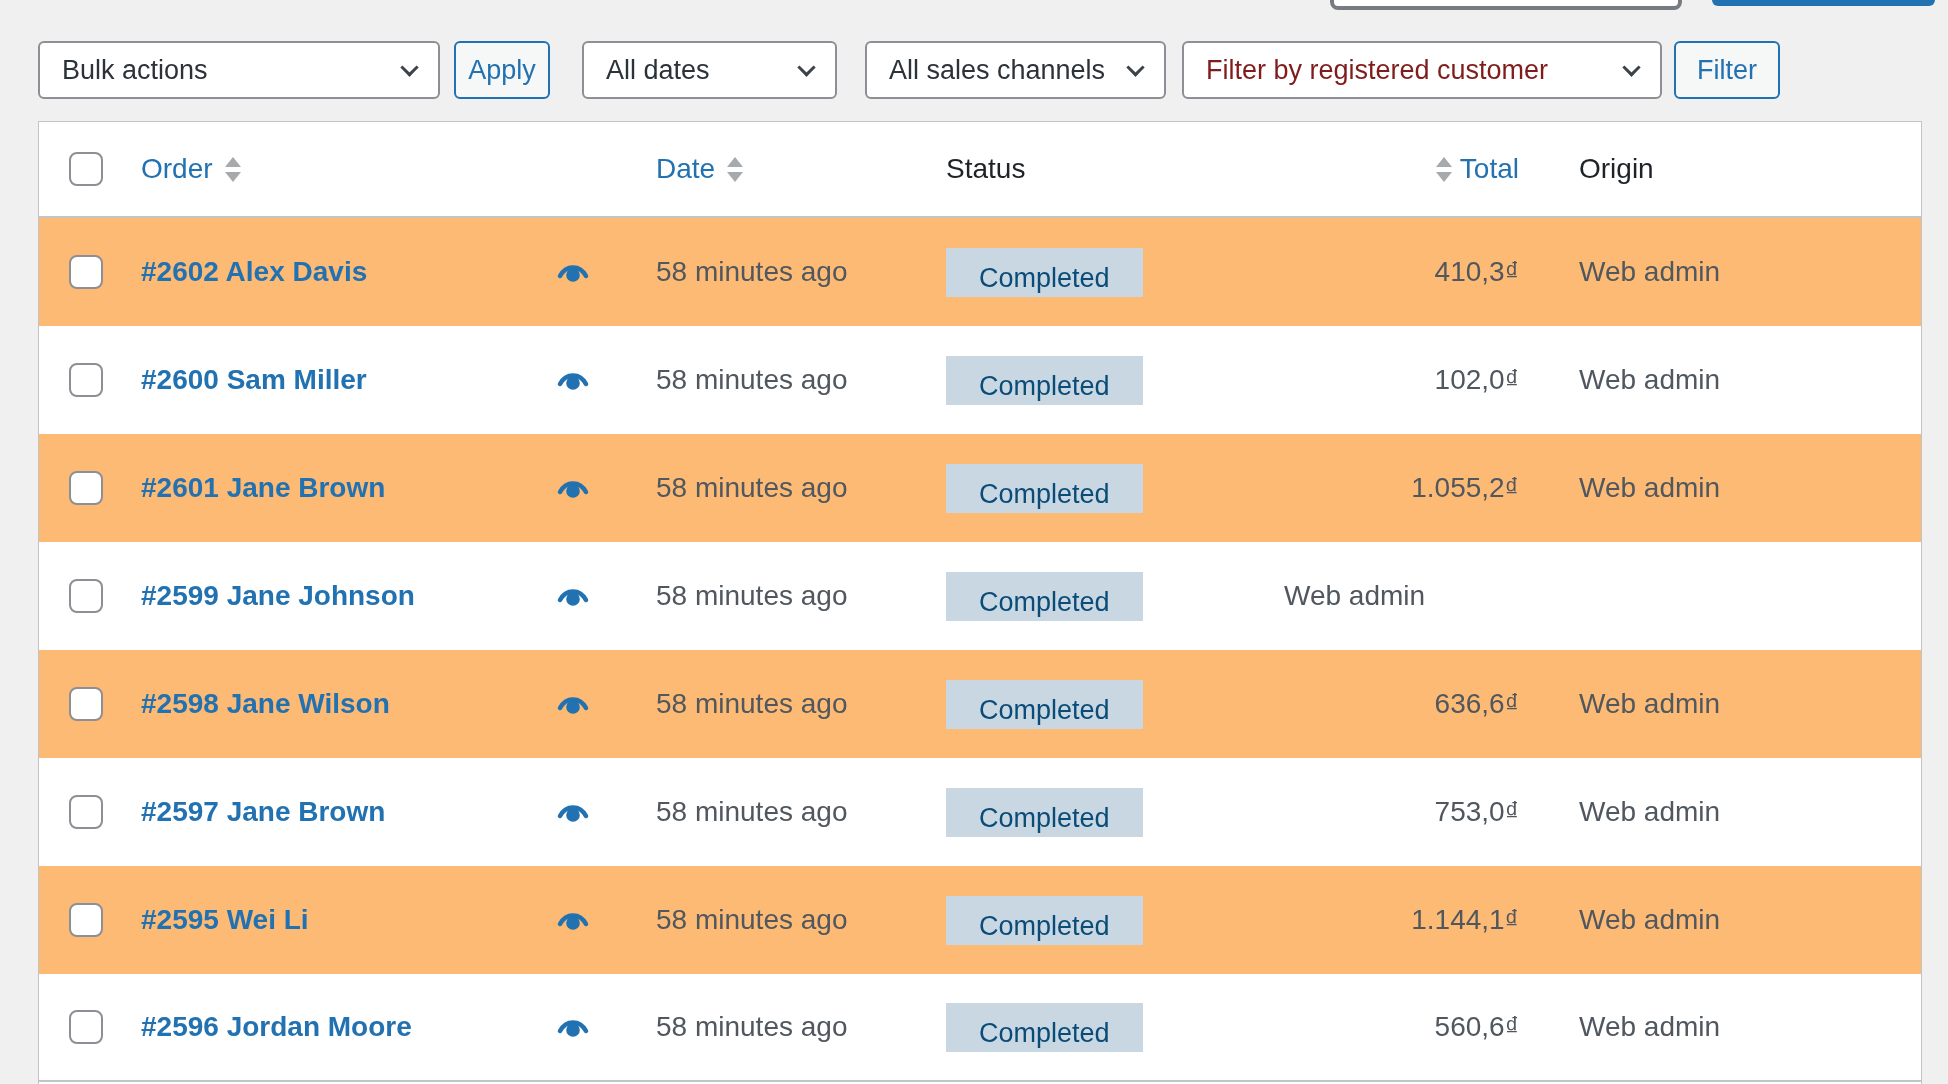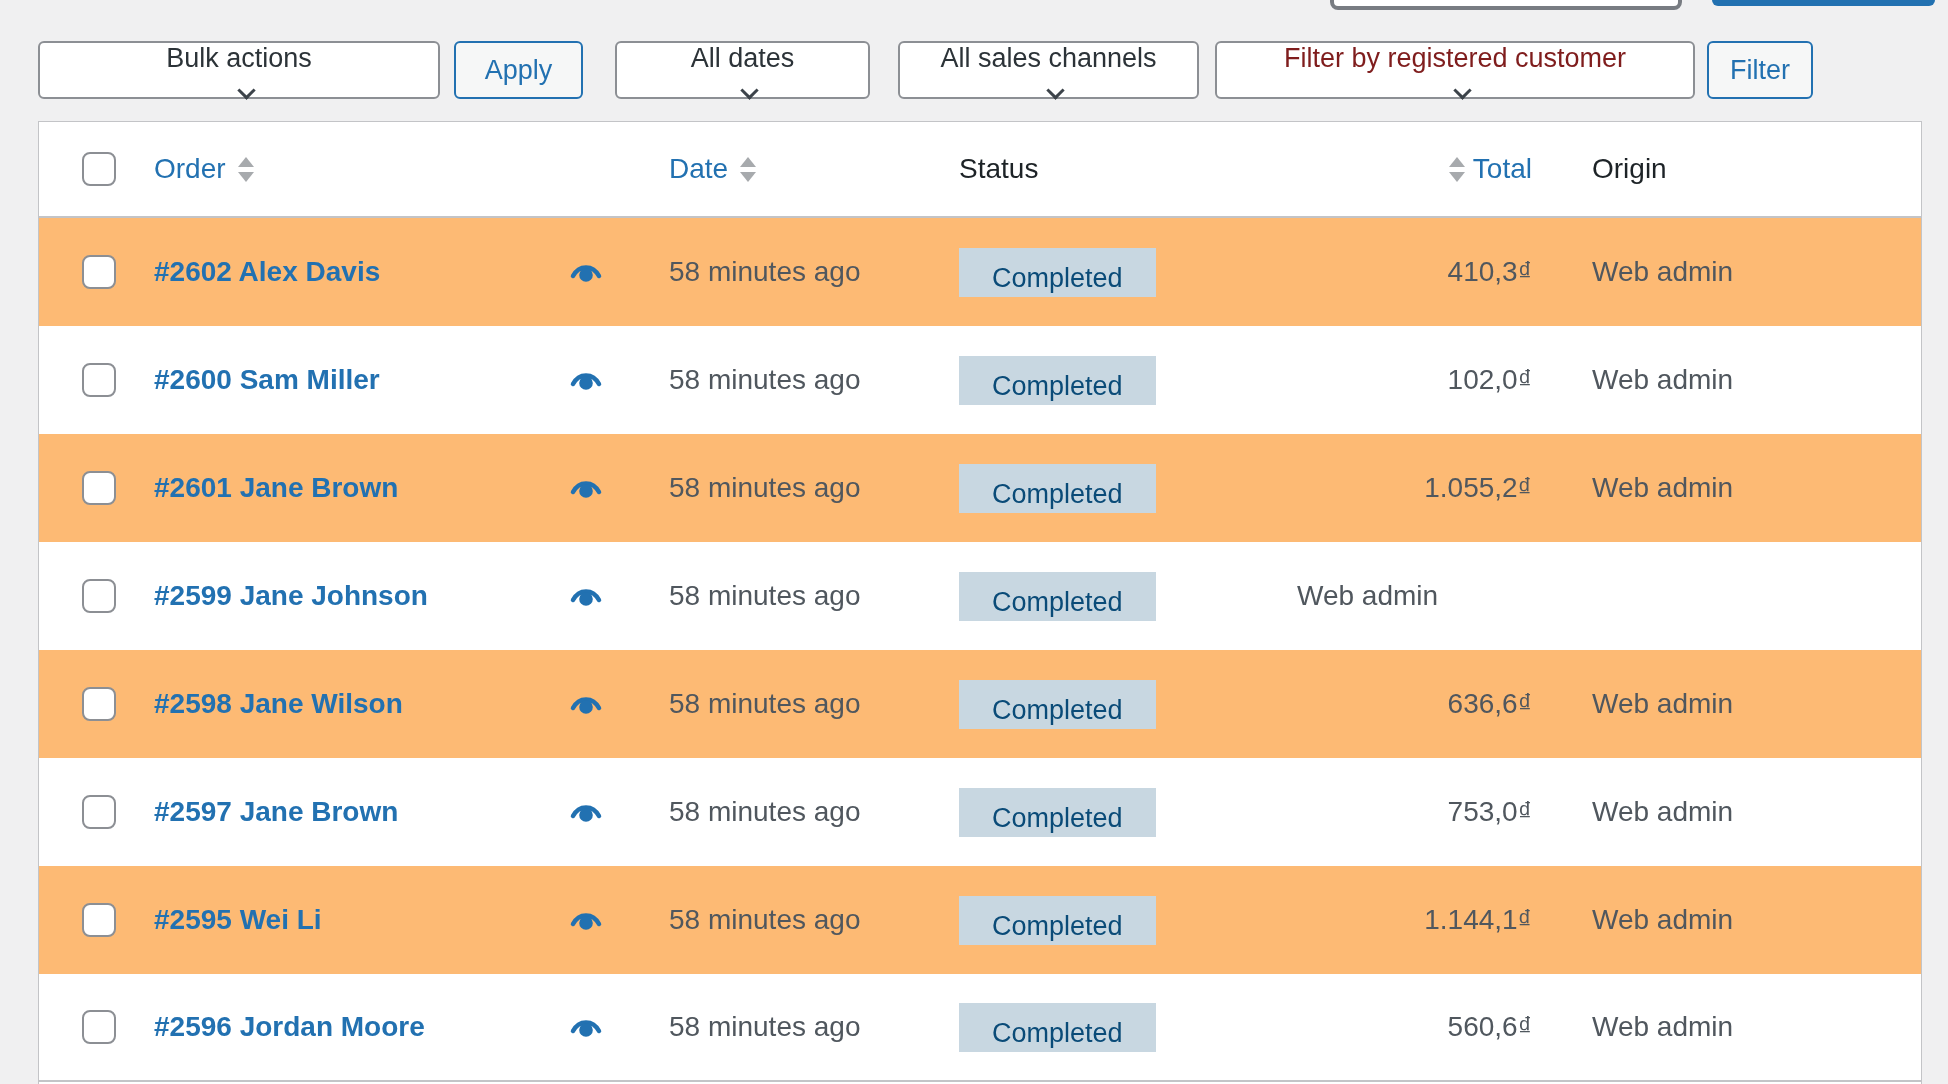--- a/index.html
+++ b/index.html
@@ -22,50 +22,49 @@
   }
 
   
   .toolbar {
     position:absolute; left:38px; top:41px; height:58px;
     display:flex; align-items:stretch;
   }
   .select {
     background:#fff; border:2px solid #8c8f94; border-radius:6px;
     display:flex; align-items:center; justify-content:space-between;
-    padding:0 22px; font-size:27px; color:#2c3338; cursor:pointer;flex-direction:column;
+    padding:0 22px; font-size:27px; color:#2c3338; cursor:pointer;
   }
   .select.bulk   { width:402px; margin-right:14px; }
   .select.dates  { width:255px; margin-left:32px; margin-right:28px; }
   .select.chan   { width:301px; margin-right:16px;align-items:center; }
   .select.cust   { width:480px; margin-right:12px; }
   .select.cust .sel-label { color:#7f1d1d; }
   .chev {
     width:13px; height:13px; flex:0 0 auto; margin-left:14px; margin-top:-6px;
     border-right:3px solid #3c434a; border-bottom:3px solid #3c434a;
     transform:rotate(45deg);
   }
   .btn {
     background:#f6f7f7; border:2px solid #2271b1; border-radius:6px;
     color:#2271b1; font-size:27px; padding:0 24px; cursor:pointer;
     display:flex; align-items:center; font-family:inherit;
   }
-  .btn.apply { width:129px; justify-content:center; }
+  .btn.apply { width:96px; justify-content:center; }
   .btn.filter { width:106px; justify-content:center; }
 
   
   .table-box {
     position:absolute; left:38px; top:121px; width:1884px; height:965px;
     background:#fff; border:1px solid #c3c4c7;
   }
   .grid-row {
     display:grid;
     grid-template-columns:84px 515px 308px 300px 295px 1fr;
     align-items:center;
-    padding-left:13px;
   }
   .thead { height:96px; border-bottom:2px solid #c3c4c7; background:#fff; }
   .row   { height:108px; background:#fff; }
   .row.alt { background:#fdba74; }
   .row.last { border-bottom:2px solid #c3c4c7; }
 
   .cell-cb { display:flex; justify-content:flex-start; padding-left:30px; }
   .checkbox {
     width:34px; height:34px; background:#fff;
     border:2px solid #8c8f94; border-radius:8px; cursor:pointer;

